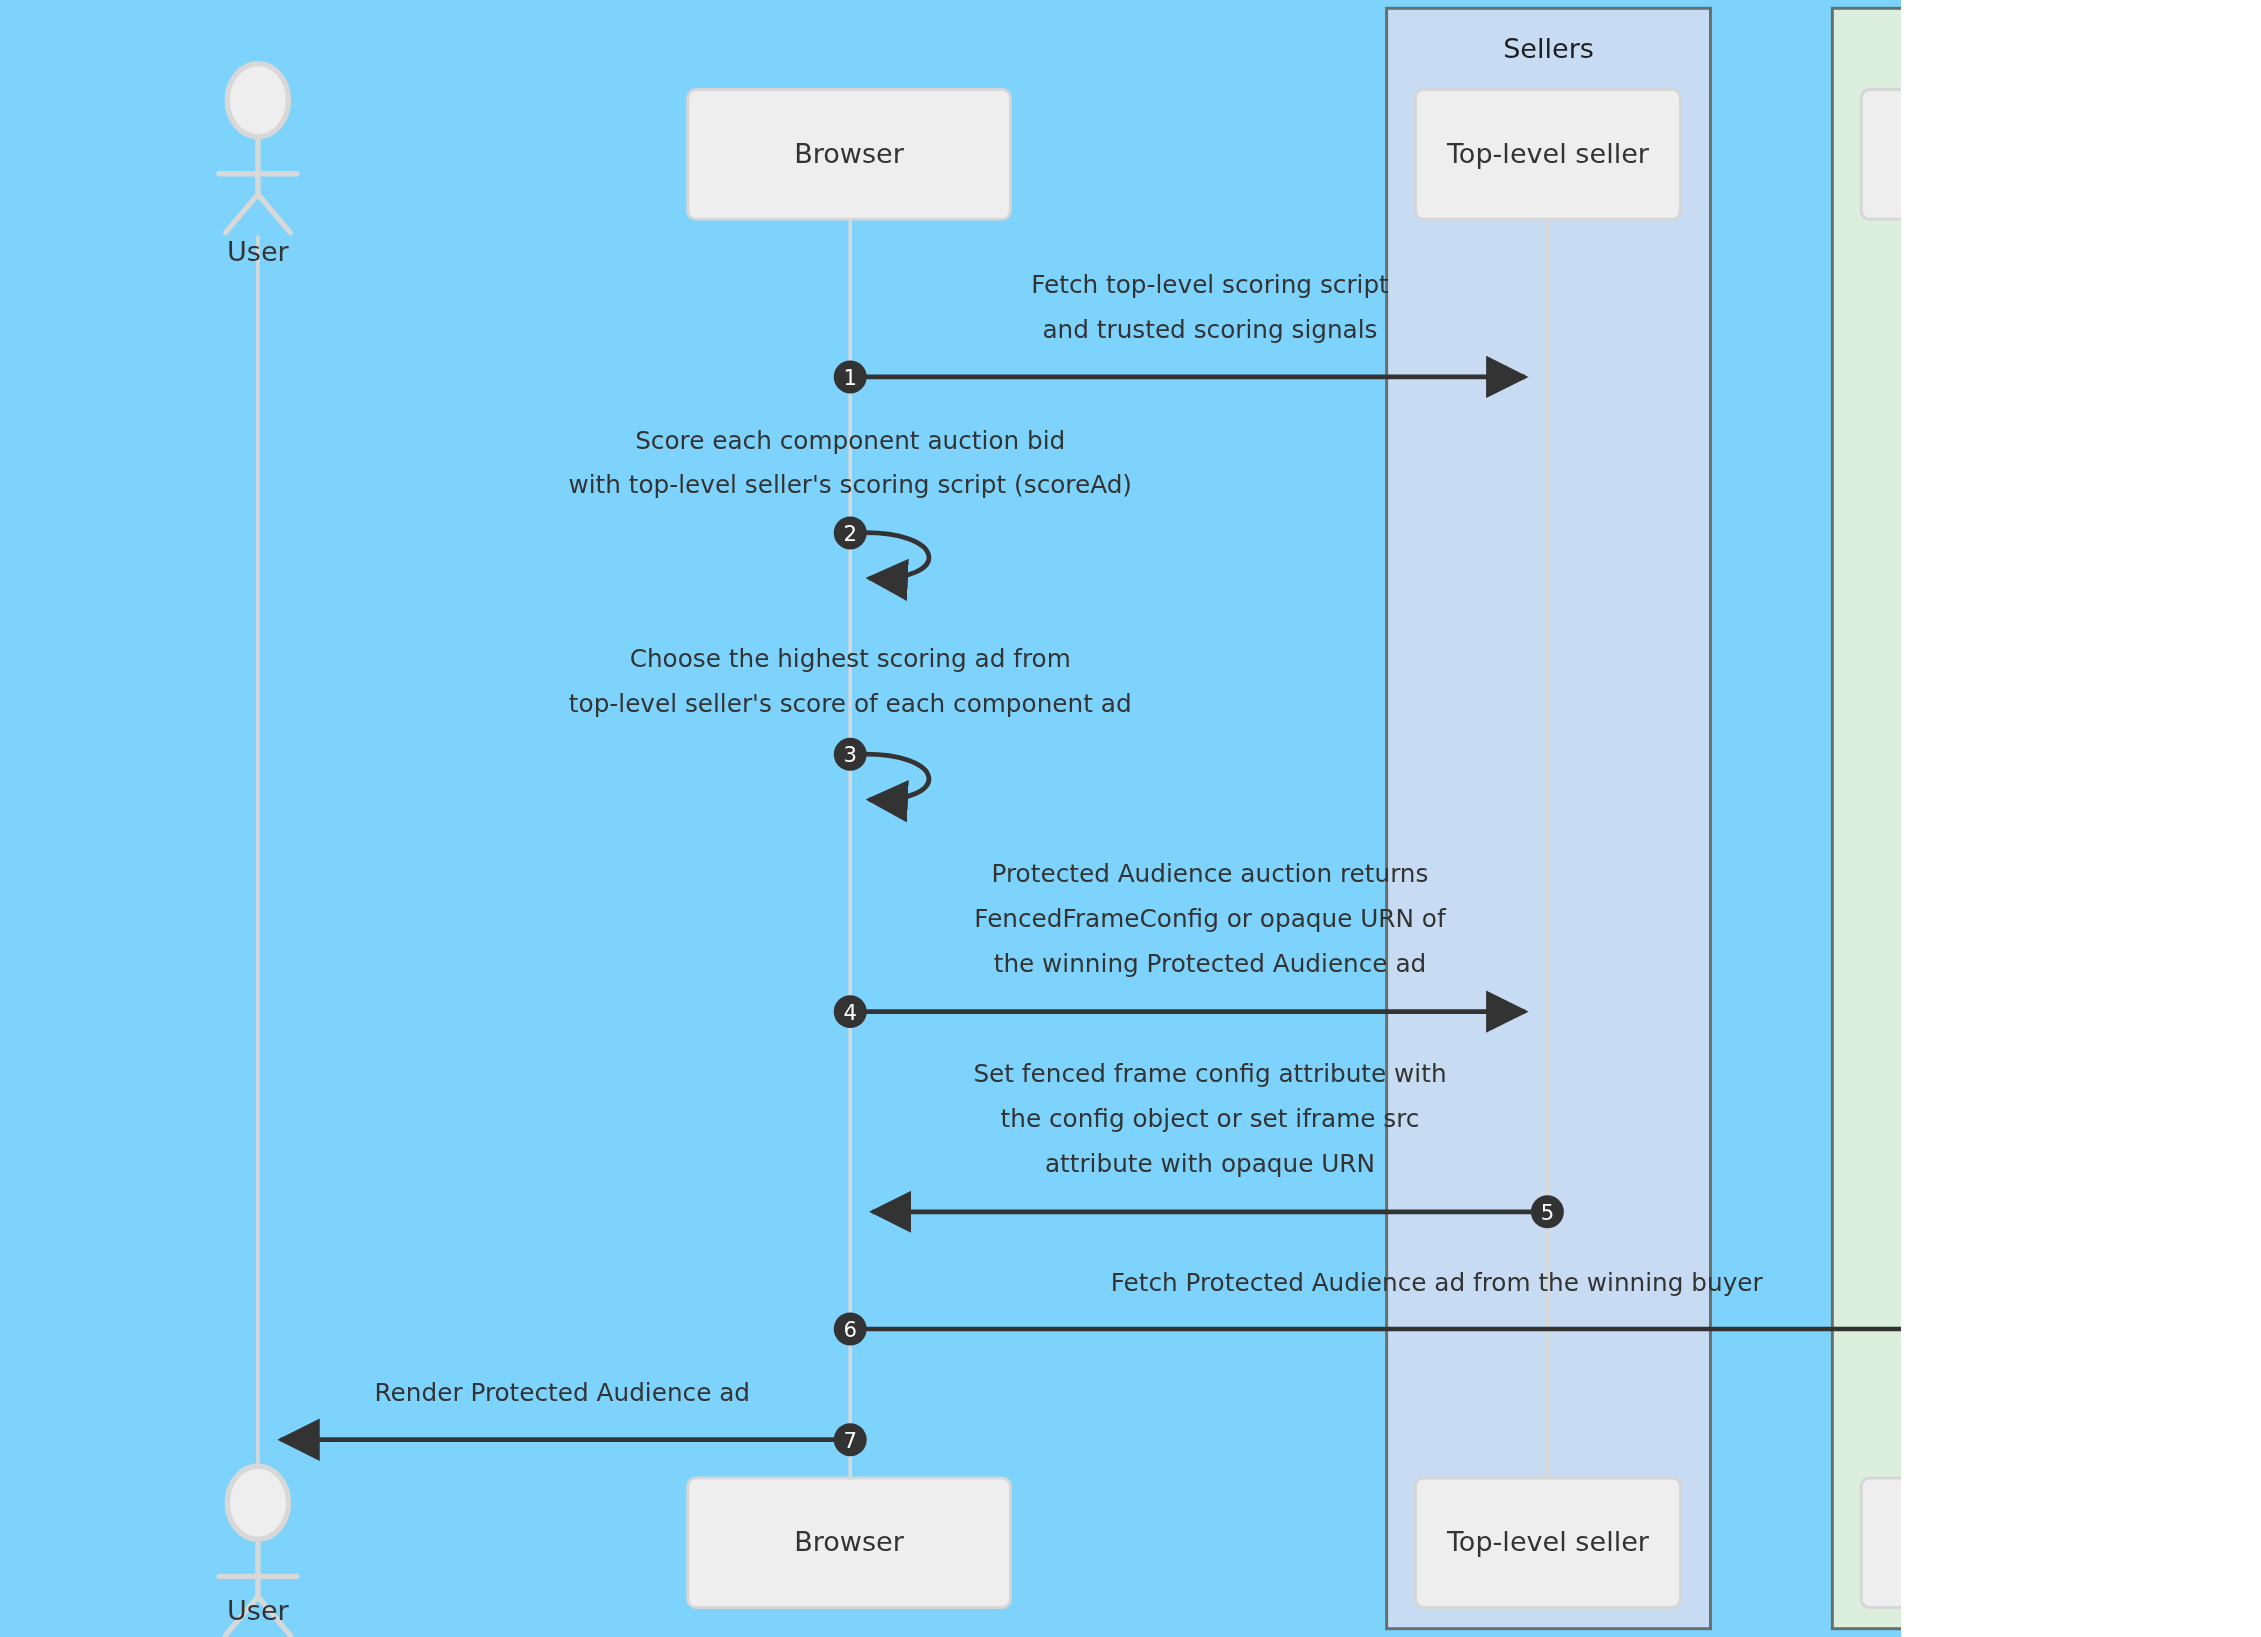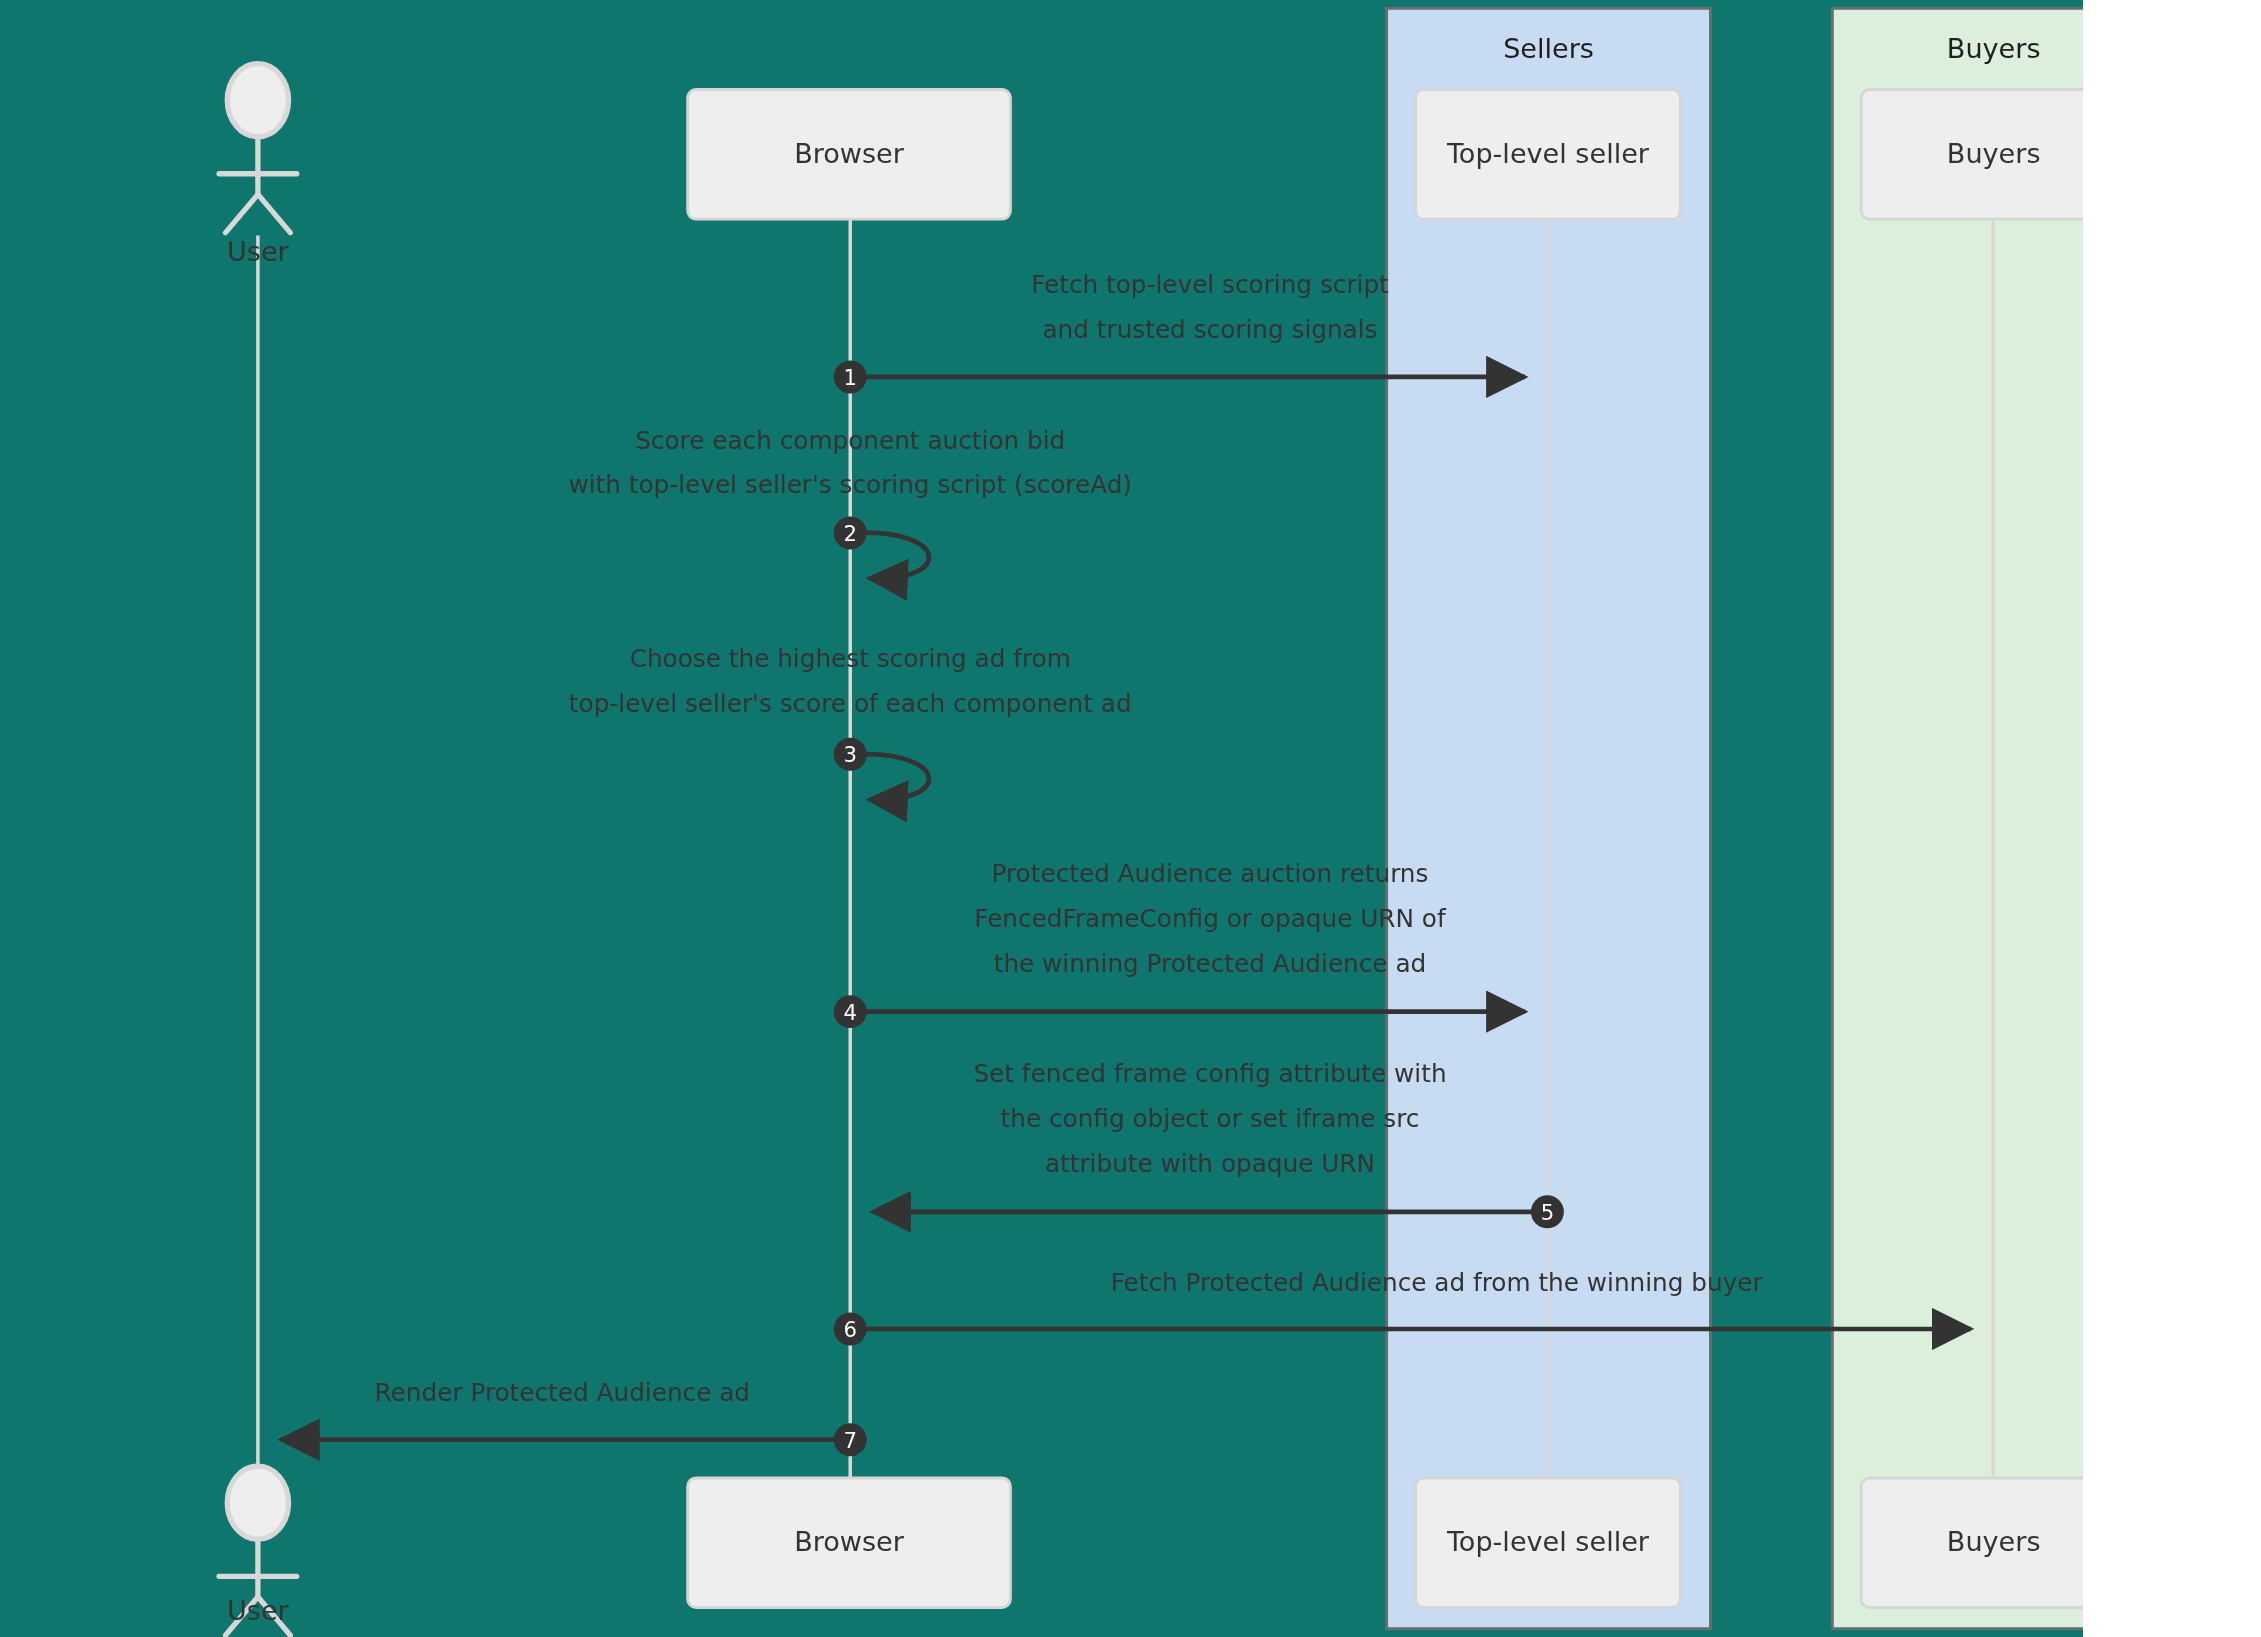--- a/index.html
+++ b/index.html
@@ -6,23 +6,23 @@
   html, body {
     margin: 0;
     padding: 0;
     background: #ffffff;
   }
   body {
     font-family: "DejaVu Sans", "Liberation Sans", sans-serif;
   }
   #diagram-root {
     position: relative;
-    width: 2083px;
+    width: 1901px;
     height: 1637px;
-    background: #0f766e;
+    background: #7dd3fc;
     overflow: hidden;
   }
   #diagram-svg {
     position: absolute;
     left: 0;
     top: 0;
     width: 2261px;
     height: 1637px;
     display: block;
   }

